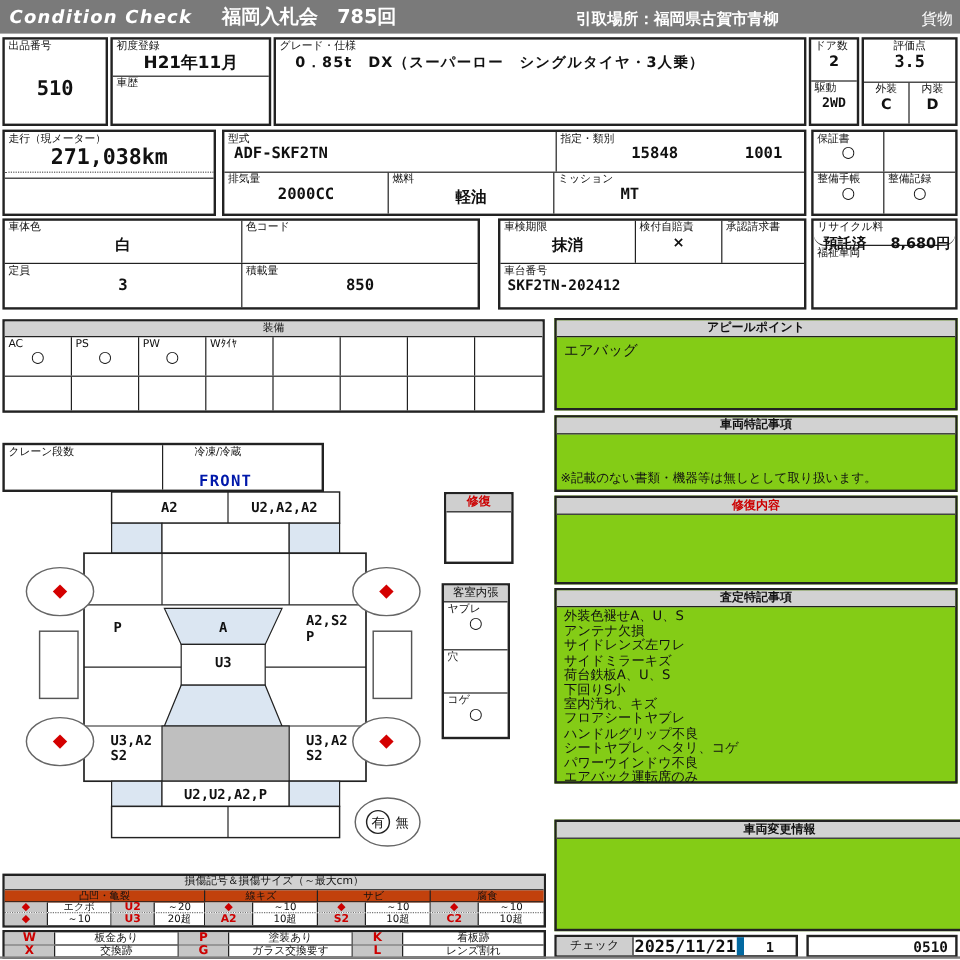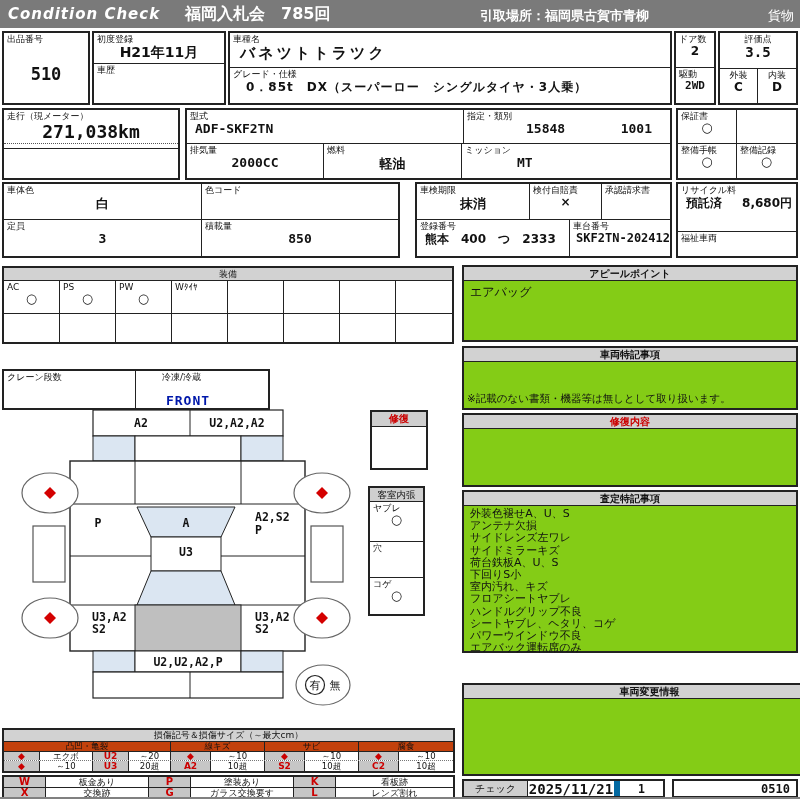--- a/index.html
+++ b/index.html
@@ -60,24 +60,20 @@
     <div class="bb" style="height:31px;">
       <div class="lbl">初度登録</div>
       <div class="val" style="font-size:14px;text-align:center;">H21年11月</div>
     </div>
     <div style="height:39px;">
       <div class="lbl">車歴</div>
     </div>
   </div>
 
   <div class="abs box" style="left:228px;top:31px;width:444px;height:74px;">
-    <div class="bb" style="height:35px;">
-      <div class="lbl">車種名</div>
-      <div class="val" style="font-size:15px;padding-left:10px;letter-spacing:3px;">バネツトトラツク</div>
-    </div>
     <div style="height:35px;">
       <div class="lbl">グレード・仕様</div>
       <div class="val" style="font-size:12px;padding-left:16px;letter-spacing:1px;">0．85t　DX（スーパーロー　シングルタイヤ・3人乗）</div>
     </div>
   </div>
 
   <div class="abs box" style="left:674px;top:31px;width:42px;height:74px;">
     <div class="bb" style="height:35px;">
       <div class="lbl">ドア数</div>
       <div class="val" style="font-size:12px;text-align:center;">2</div>
@@ -193,33 +189,29 @@
       </div>
       <div class="cell" style="width:72px;">
         <div class="lbl">検付自賠責</div>
         <div class="val" style="font-size:12px;text-align:center;">×</div>
       </div>
       <div class="cell last" style="flex:1;">
         <div class="lbl">承認請求書</div>
       </div>
     </div>
     <div class="row" style="height:36px;">
-      <div class="cell" style="width:155px;">
-        <div class="lbl">登録番号</div>
-        <div class="val" style="font-size:12px;padding-left:8px;">熊本　400　つ　2333</div>
-      </div>
       <div class="cell last" style="flex:1;">
         <div class="lbl">車台番号</div>
         <div class="val mono" style="font-size:12px;padding-left:6px;">SKF2TN-202412</div>
       </div>
     </div>
   </div>
 
   <div class="abs box" style="left:676px;top:182px;width:122px;height:76px;">
-    <div class="bb" style="height:48px;">
+    <div class="bb" style="height:21px;border-radius:10px;">
       <div class="lbl">リサイクル料</div>
       <div class="row" style="justify-content:space-between;padding:0 4px 0 8px;">
         <span class="val" style="font-size:12px;">預託済</span>
         <span class="val" style="font-size:12px;">8,680円</span>
       </div>
     </div>
     <div style="height:36px;">
       <div class="lbl">福祉車両</div>
     </div>
   </div>

